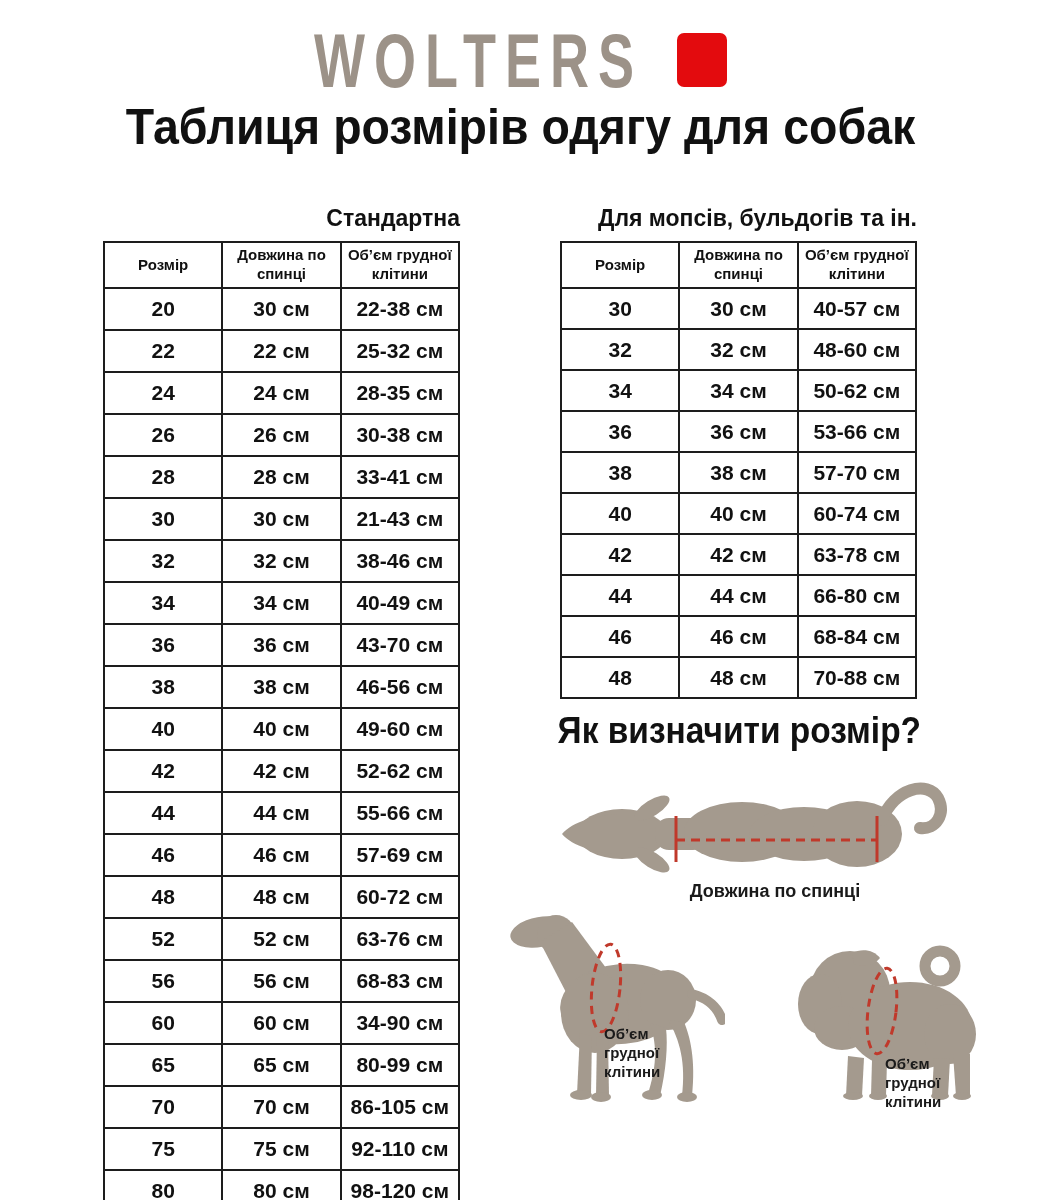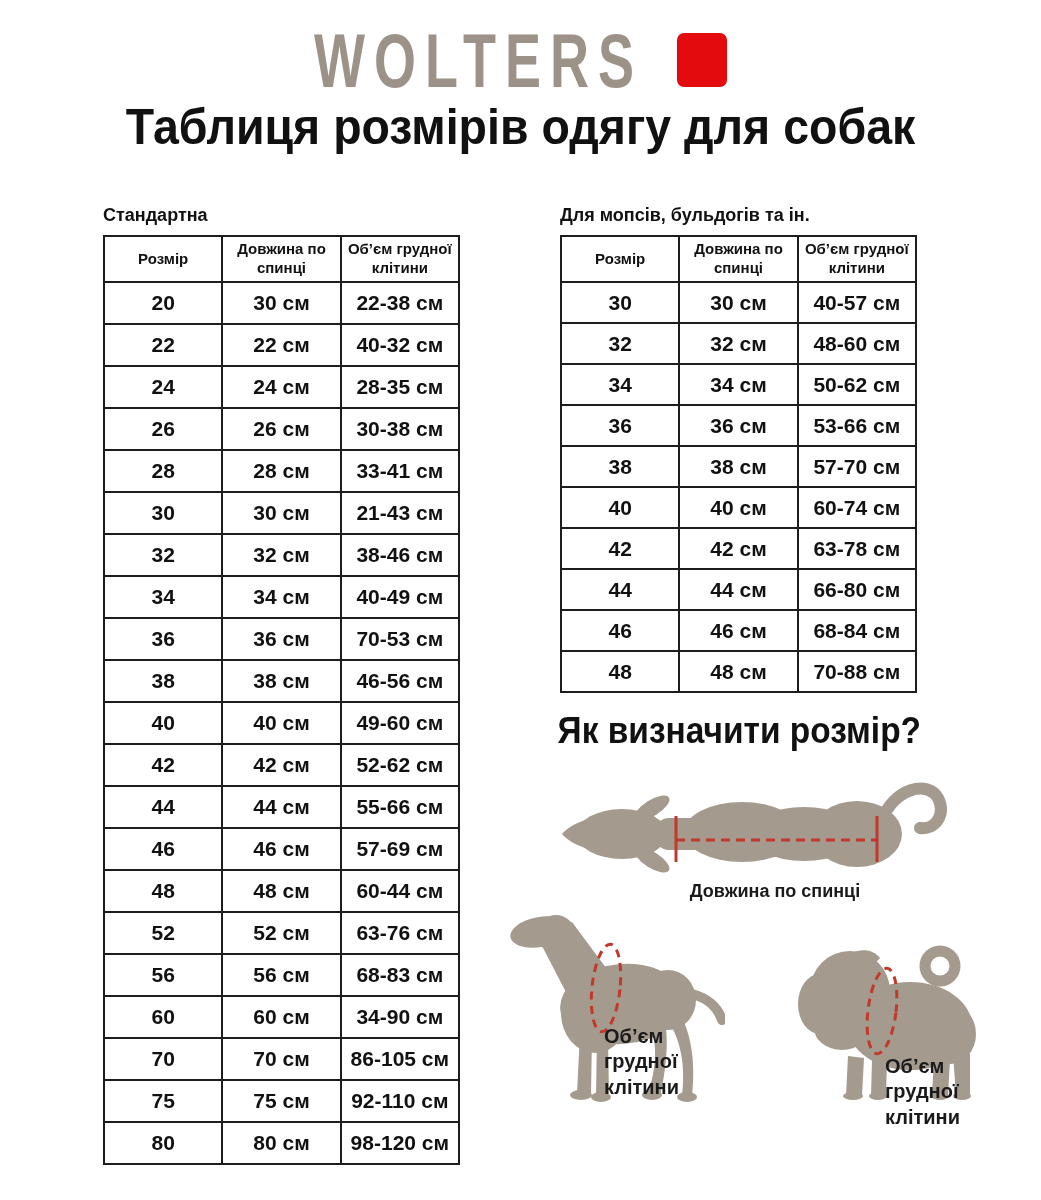--- a/index.html
+++ b/index.html
@@ -14,36 +14,36 @@
     color:#9c9288; transform:scaleY(1.42); display:inline-block; }
   .logo-square { width:50px; height:54px; background:#e30b0e; border-radius:7px; }
   
   .main-title { position:absolute; top:99px; left:0; width:100%; margin:0;
     text-align:center; font-size:50px; font-weight:700; line-height:1.15;
     white-space:nowrap; transform:scaleX(0.93); }
   
   .tbl-block { position:absolute; top:205px; width:357px; }
   .tbl-left  { left:103px; }
   .tbl-right { left:545px;padding-left:15px; }
-  .tbl-title { margin:0 0 9px 0; text-align:left; font-size:18px; font-weight:700;
+  .tbl-title { margin:0 0 9px 0; text-align:right; font-size:23px; font-weight:700;
     white-space:nowrap; }
   table { width:100%; border-collapse:collapse; table-layout:fixed; }
   th, td { border:2px solid #1d1d1d; text-align:center; vertical-align:middle;
     font-weight:700; }
   th { font-size:15px; line-height:1.25; height:44px; padding:0 2px; }
   .tbl-left  td { height:38px; font-size:21px; }
   .tbl-right td { height:37px; font-size:21px; }
   
   .howto-title { position:absolute; top:710px; left:545px; width:360px; margin:0;
     text-align:center; font-size:36px; font-weight:700; white-space:nowrap;
     transform:scaleX(0.93); }
   .svg-abs { position:absolute; }
   .measure-label { position:absolute; font-weight:700; color:#1a1a1a; }
   .back-label { left:640px; top:881px; width:270px; text-align:center; font-size:18px; }
-  .chest-label { font-size:20px; line-height:1.27; }
+  .chest-label { font-size:15px; line-height:1.27; }
   .chest-label span { display:block; }
   .chest-label-1 { left:604px; top:1024px; }
   .chest-label-2 { left:885px; top:1054px; }
 </style>
 </head>
 <body>
 
 <div class="page">
 
   <div class="logo-row">
@@ -65,21 +65,21 @@
       </thead>
       <tbody>
           <tr>
             <td>20</td>
             <td>30 см</td>
             <td>22-38 см</td>
           </tr>
           <tr>
             <td>22</td>
             <td>22 см</td>
-            <td>40-32 см</td>
+            <td>25-32 см</td>
           </tr>
           <tr>
             <td>24</td>
             <td>24 см</td>
             <td>28-35 см</td>
           </tr>
           <tr>
             <td>26</td>
             <td>26 см</td>
             <td>30-38 см</td>
@@ -100,21 +100,21 @@
             <td>38-46 см</td>
           </tr>
           <tr>
             <td>34</td>
             <td>34 см</td>
             <td>40-49 см</td>
           </tr>
           <tr>
             <td>36</td>
             <td>36 см</td>
-            <td>70-53 см</td>
+            <td>43-70 см</td>
           </tr>
           <tr>
             <td>38</td>
             <td>38 см</td>
             <td>46-56 см</td>
           </tr>
           <tr>
             <td>40</td>
             <td>40 см</td>
             <td>49-60 см</td>
@@ -130,36 +130,41 @@
             <td>55-66 см</td>
           </tr>
           <tr>
             <td>46</td>
             <td>46 см</td>
             <td>57-69 см</td>
           </tr>
           <tr>
             <td>48</td>
             <td>48 см</td>
-            <td>60-44 см</td>
+            <td>60-72 см</td>
           </tr>
           <tr>
             <td>52</td>
             <td>52 см</td>
             <td>63-76 см</td>
           </tr>
           <tr>
             <td>56</td>
             <td>56 см</td>
             <td>68-83 см</td>
           </tr>
           <tr>
             <td>60</td>
             <td>60 см</td>
             <td>34-90 см</td>
+          </tr>
+          <tr>
+            <td>65</td>
+            <td>65 см</td>
+            <td>80-99 см</td>
           </tr>
           <tr>
             <td>70</td>
             <td>70 см</td>
             <td>86-105 см</td>
           </tr>
           <tr>
             <td>75</td>
             <td>75 см</td>
             <td>92-110 см</td>

